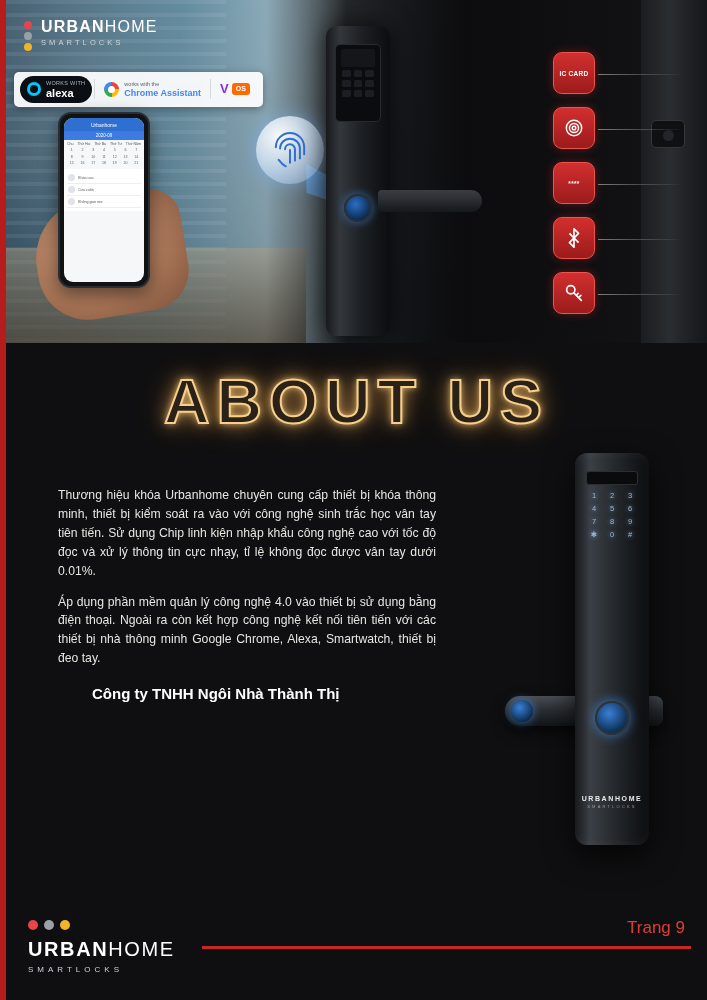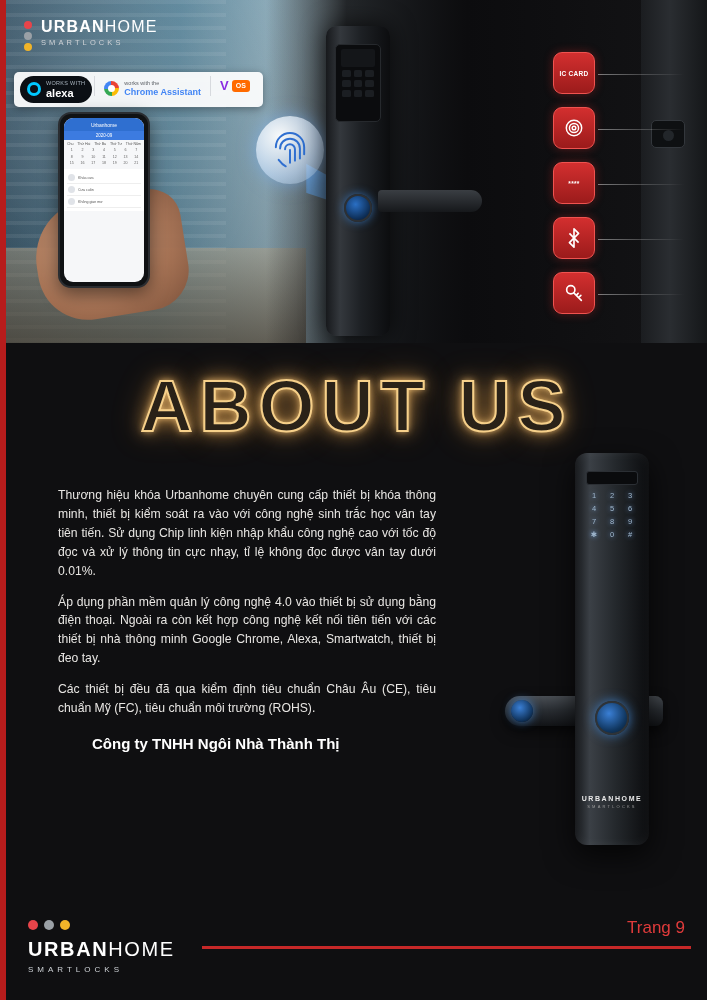--- a/index.html
+++ b/index.html
@@ -51,21 +51,21 @@
   .bd.r { background: #e8444a; }
   .bd.g { background: #9aa0a6; }
   .bd.y { background: #f0b429; }
   .brand-text .bt1 { color: #fff; font-size: 16px; font-weight: 700; letter-spacing: 1.2px; }
   .brand-text .bt1 .thin { font-weight: 300; }
   .brand-text .bt2 { color: #cfd3d7; font-size: 7.5px; letter-spacing: 3.1px; margin-top: 2px; }
 
   
   .badges {
     position: absolute; left: 8px; top: 72px;
-    display: flex; align-items: flex-start; gap: 0;
+    display: flex; align-items: center; gap: 0;
     background: rgba(255,255,255,.92);
     border-radius: 5px; padding: 4px 6px;
     box-shadow: 0 2px 8px rgba(0,0,0,.35);
   }
   .badge {
     display: flex; align-items: center; gap: 5px;
     padding: 3px 7px; border-radius: 4px;
     font-size: 7px; color: #222; line-height: 1.15;
   }
   .badge.alexa { background: #0b0f14; color: #fff; border-radius: 14px; }
@@ -178,21 +178,21 @@
   .feat:after{
     content:""; position:absolute; left:44px; top:21px; width:86px; height:1px;
     background: linear-gradient(90deg, rgba(255,255,255,.45), rgba(255,255,255,0));
   }
 
   
   .about-band { position:relative; height:108px; background:#0f0f11; }
   .about-title {
     position:absolute; left:0; right:0; top:22px; text-align:center;
     font-family: "Liberation Sans", sans-serif;
-    font-size:72px; font-weight:700; letter-spacing:7px;
+    font-size:63px; font-weight:700; letter-spacing:7px;
     color:#2a2218;
     -webkit-text-stroke: 2px #f6d08a;
     text-shadow:
       0 0 7px rgba(246,196,120,.95),
       0 0 18px rgba(246,180,90,.75),
       0 0 34px rgba(246,160,60,.45);
   }
 
   
   .content { position:relative; padding: 6px 24px 0 52px; }
@@ -421,21 +421,20 @@
   </div>
 
   <div class="about-band">
     <div class="about-title">ABOUT US</div>
   </div>
 
   <div class="content">
     <div class="body-text">
       <p>Thương hiệu khóa Urbanhome chuyên cung cấp thiết bị khóa thông minh, thiết bị kiểm soát ra vào với công nghệ sinh trắc học vân tay tiên tiến. Sử dụng Chip linh kiện nhập khẩu công nghệ cao với tốc độ đọc và xử lý thông tin cực nhạy, tỉ lệ không đọc được vân tay dưới 0.01%.</p>
       <p>Áp dụng phần mềm quản lý công nghệ 4.0 vào thiết bị sử dụng bằng điện thoại. Ngoài ra còn kết hợp công nghệ kết nối tiên tiến với các thiết bị nhà thông minh Google Chrome, Alexa, Smartwatch, thiết bị đeo tay.</p>
-      <p>Các thiết bị đều đã qua kiểm định tiêu chuẩn Châu Âu (CE), tiêu chuẩn Mỹ (FC), tiêu chuẩn môi trường (ROHS).</p>
       <div class="company">Công ty TNHH Ngôi Nhà Thành Thị</div>
     </div>
 
     <div class="handle-prod"></div>
     <div class="lock-prod">
       <div class="screen"></div>
       <div class="kgrid">
         <span>1</span>
         <span>2</span>
         <span>3</span>

